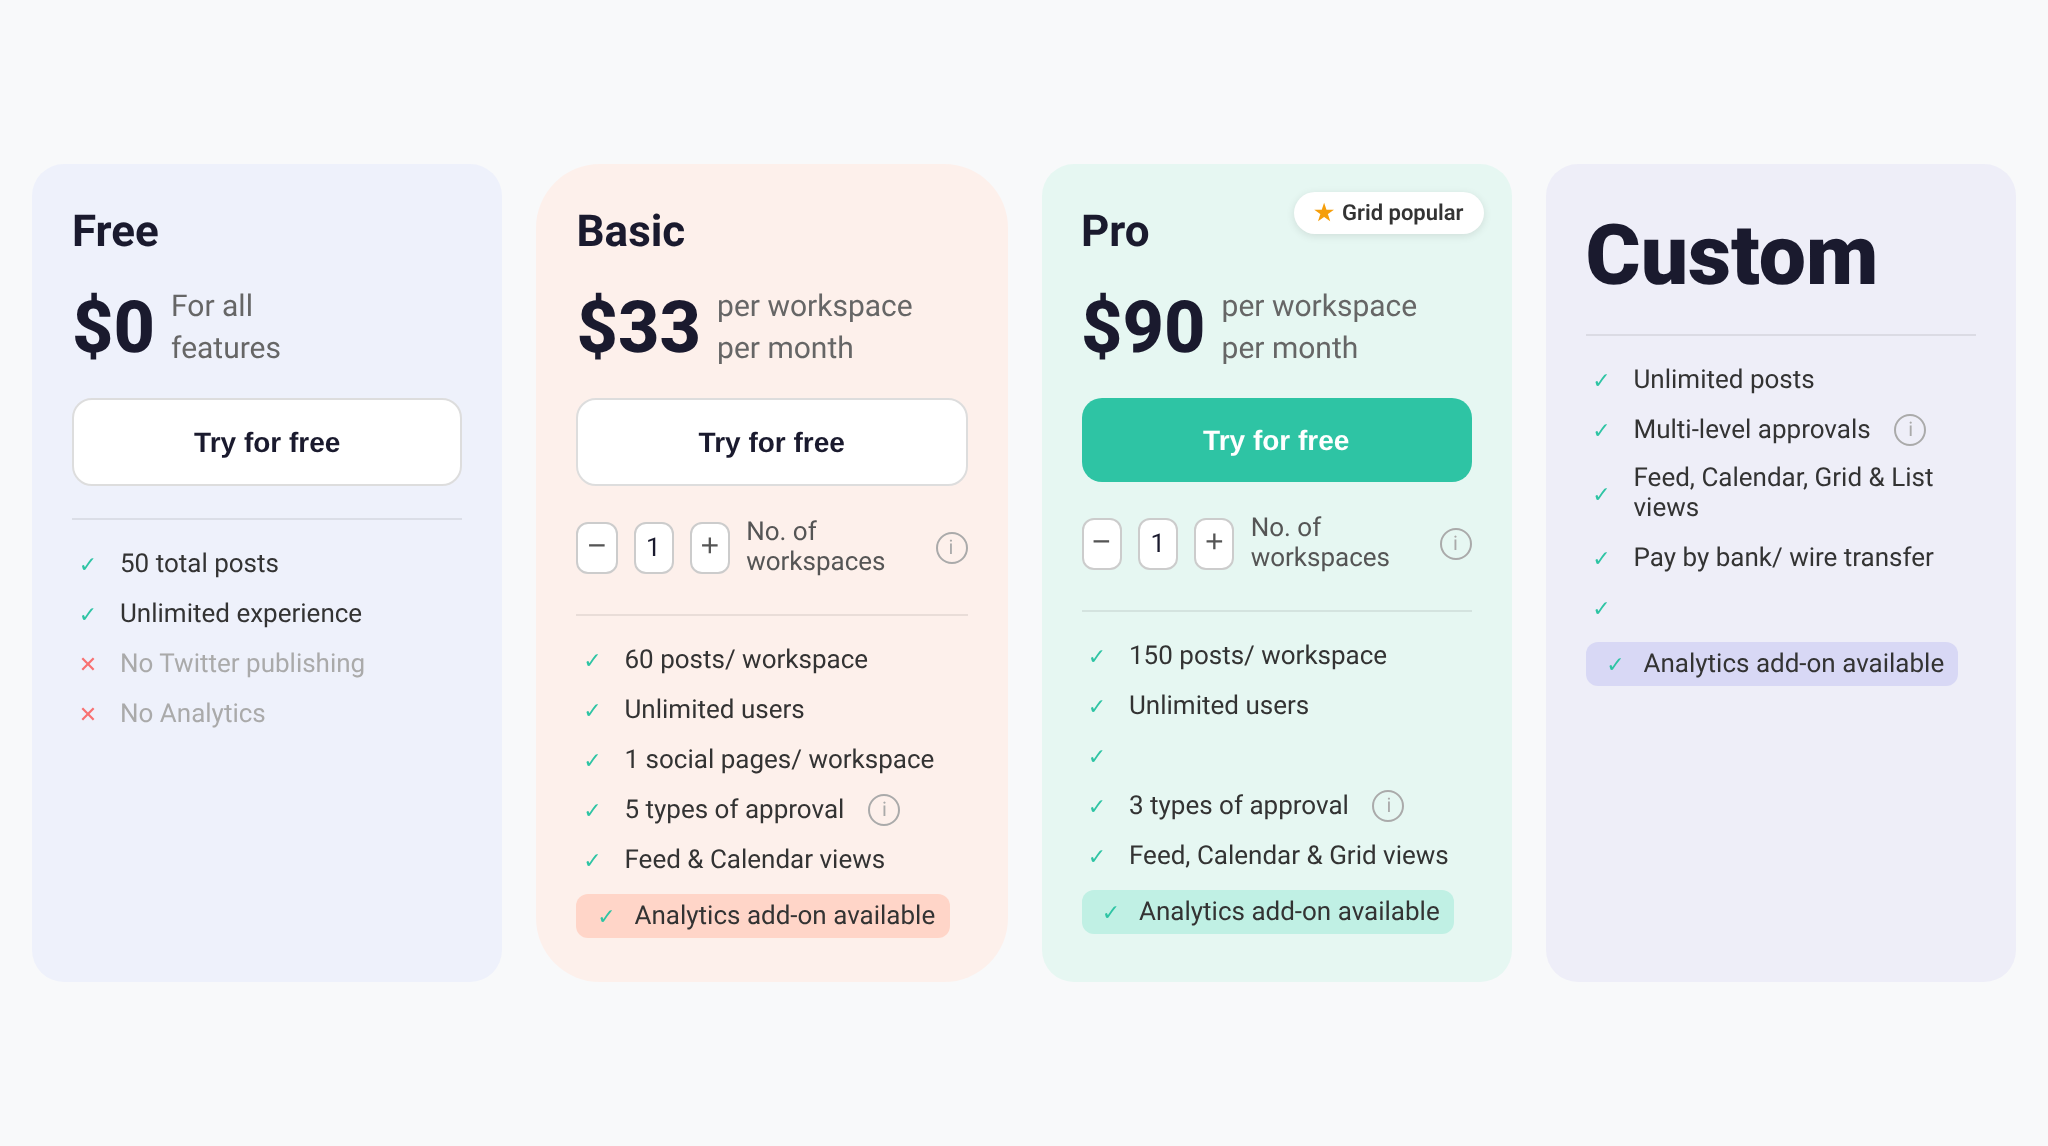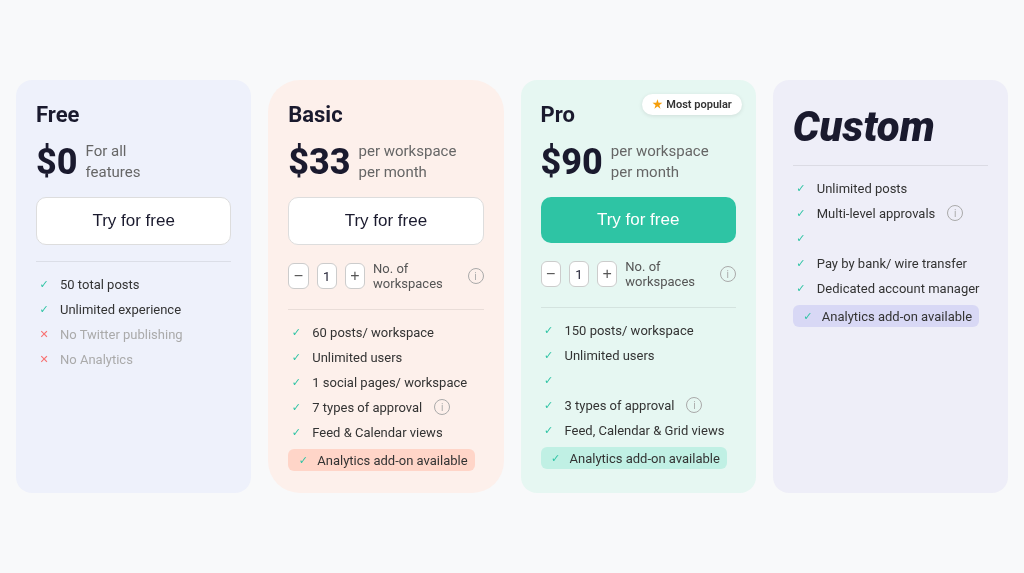--- a/index.html
+++ b/index.html
@@ -50,29 +50,28 @@
     .price-desc {
       font-size: 15px;
       color: #666;
       line-height: 1.4;
     }
     .custom-price {
       font-size: 42px;
       font-weight: 900;
       color: #1a1a2e;
       margin-bottom: 14px;
-      font-style: italic;
     }
     .cta-button {
       width: 100%;
       padding: 13px;
       border-radius: 10px;
       border: none;
-      font-size: 17px;
-      font-weight: 400;
+      font-size: 14px;
+      font-weight: 700;
       cursor: pointer;
       margin-bottom: 16px;
     }
     .cta-outline {
       background: white;
       color: #1a1a2e;
       border: 1.5px solid #ddd;
     }
     .cta-green {
       background: #2ec4a4;
@@ -241,38 +240,38 @@
         <span>Unlimited users</span>
 
       </li>
         <li class="feature-item">
         <span class="feature-icon icon-check">✓</span>
         <span>1 social pages/ workspace</span>
 
       </li>
         <li class="feature-item">
         <span class="feature-icon icon-check">✓</span>
-        <span>7 types of approval</span>
+        <span>5 types of approval</span>
         <span class="info-icon">i</span>
       </li>
         <li class="feature-item">
         <span class="feature-icon icon-check">✓</span>
         <span>Feed &amp; Calendar views</span>
 
       </li>
         <li class="feature-item">
         <div class="feature-highlight">
           <span class="feature-icon icon-check">✓</span>
           <span>Analytics add-on available</span>
         </div>
       </li>
       </ul></div>
     <div class="plan-card pro"><div class="most-popular-badge">
       <span class="star-icon">★</span>
-      <span>Most popular</span>
+      <span>Grid popular</span>
     </div><div class="plan-name">Pro</div><div class="price-row">
       <span class="price-amount">$90</span>
       <span class="price-desc">per workspace<br>per month</span>
     </div><button class="cta-button cta-green">Try for free</button><div class="workspace-stepper">
       <button class="stepper-btn">−</button>
       <div class="stepper-val">1</div>
       <button class="stepper-btn">+</button>
       <span>No. of workspaces</span>
       <span class="info-icon">i</span>
     </div><hr class="divider"><ul class="feature-list">
@@ -313,30 +312,30 @@
         <span>Unlimited posts</span>
 
       </li>
         <li class="feature-item">
         <span class="feature-icon icon-check">✓</span>
         <span>Multi-level approvals</span>
         <span class="info-icon">i</span>
       </li>
         <li class="feature-item">
         <span class="feature-icon icon-check">✓</span>
+        <span>Feed, Calendar, Grid &amp; List views</span>
 
       </li>
         <li class="feature-item">
         <span class="feature-icon icon-check">✓</span>
         <span>Pay by bank/ wire transfer</span>
 
       </li>
         <li class="feature-item">
         <span class="feature-icon icon-check">✓</span>
-        <span>Dedicated account manager</span>
 
       </li>
         <li class="feature-item">
         <div class="feature-highlight purple">
           <span class="feature-icon icon-check">✓</span>
           <span>Analytics add-on available</span>
         </div>
       </li>
       </ul></div>
   </div>

